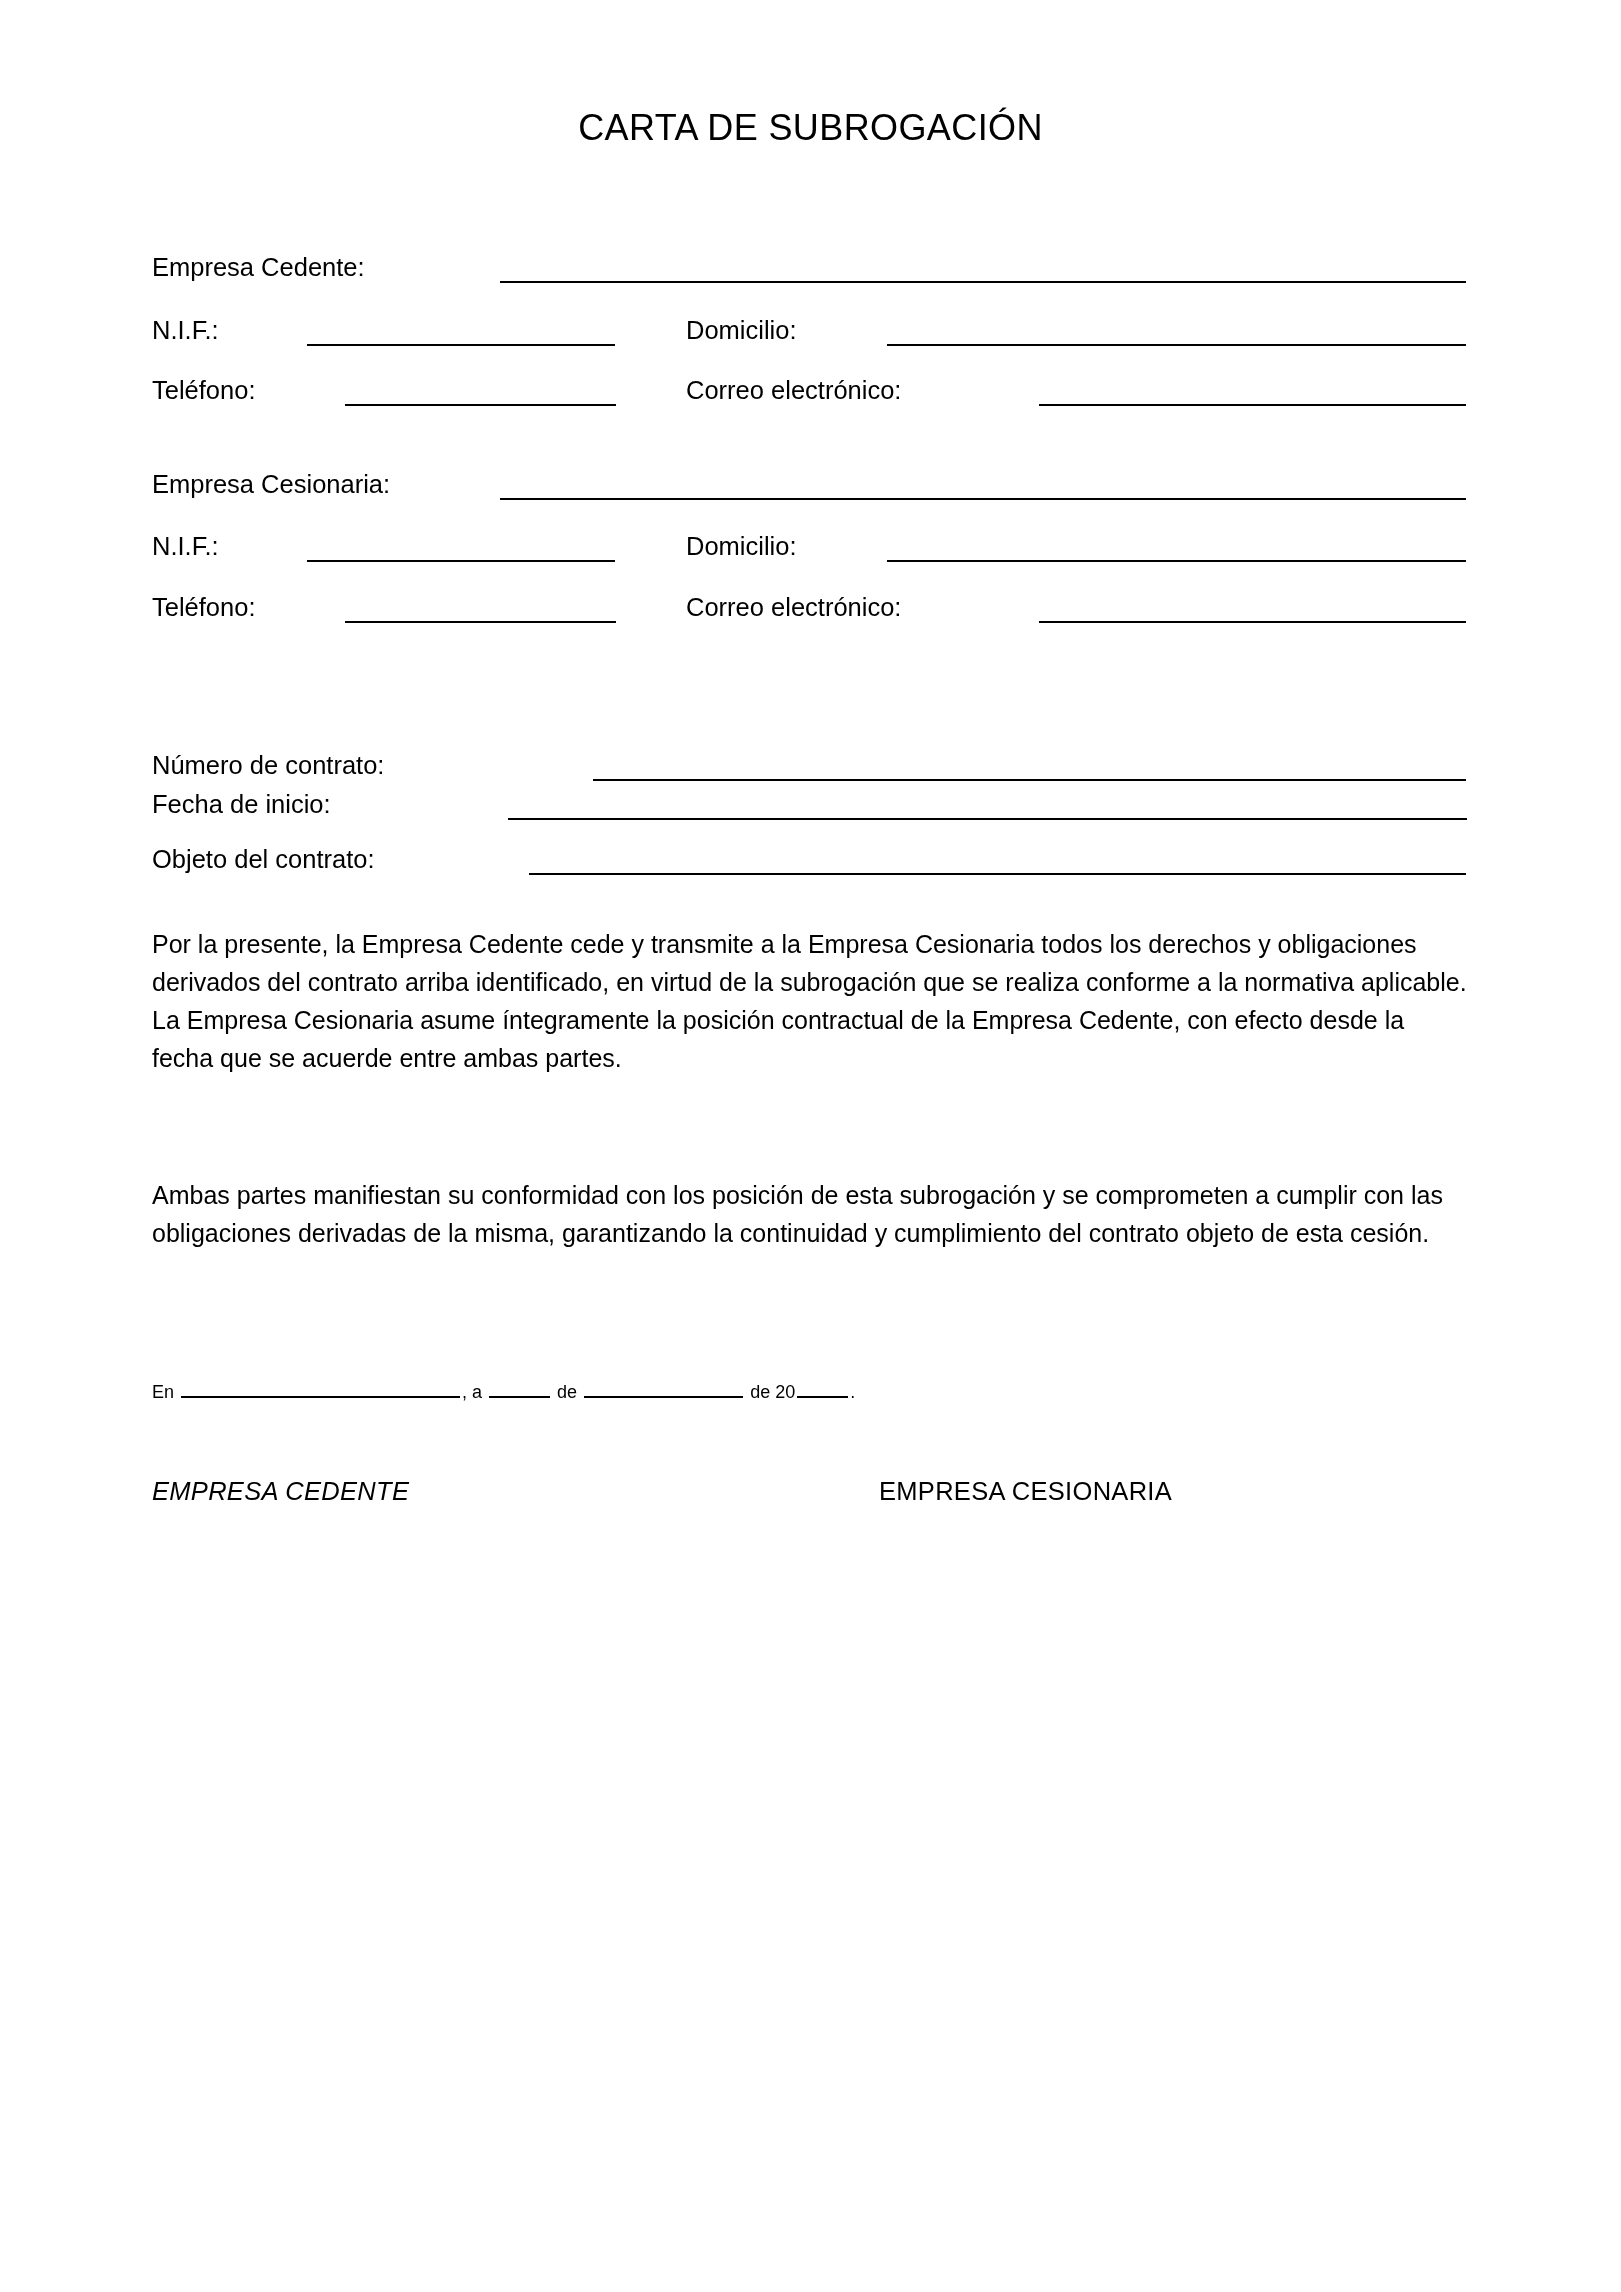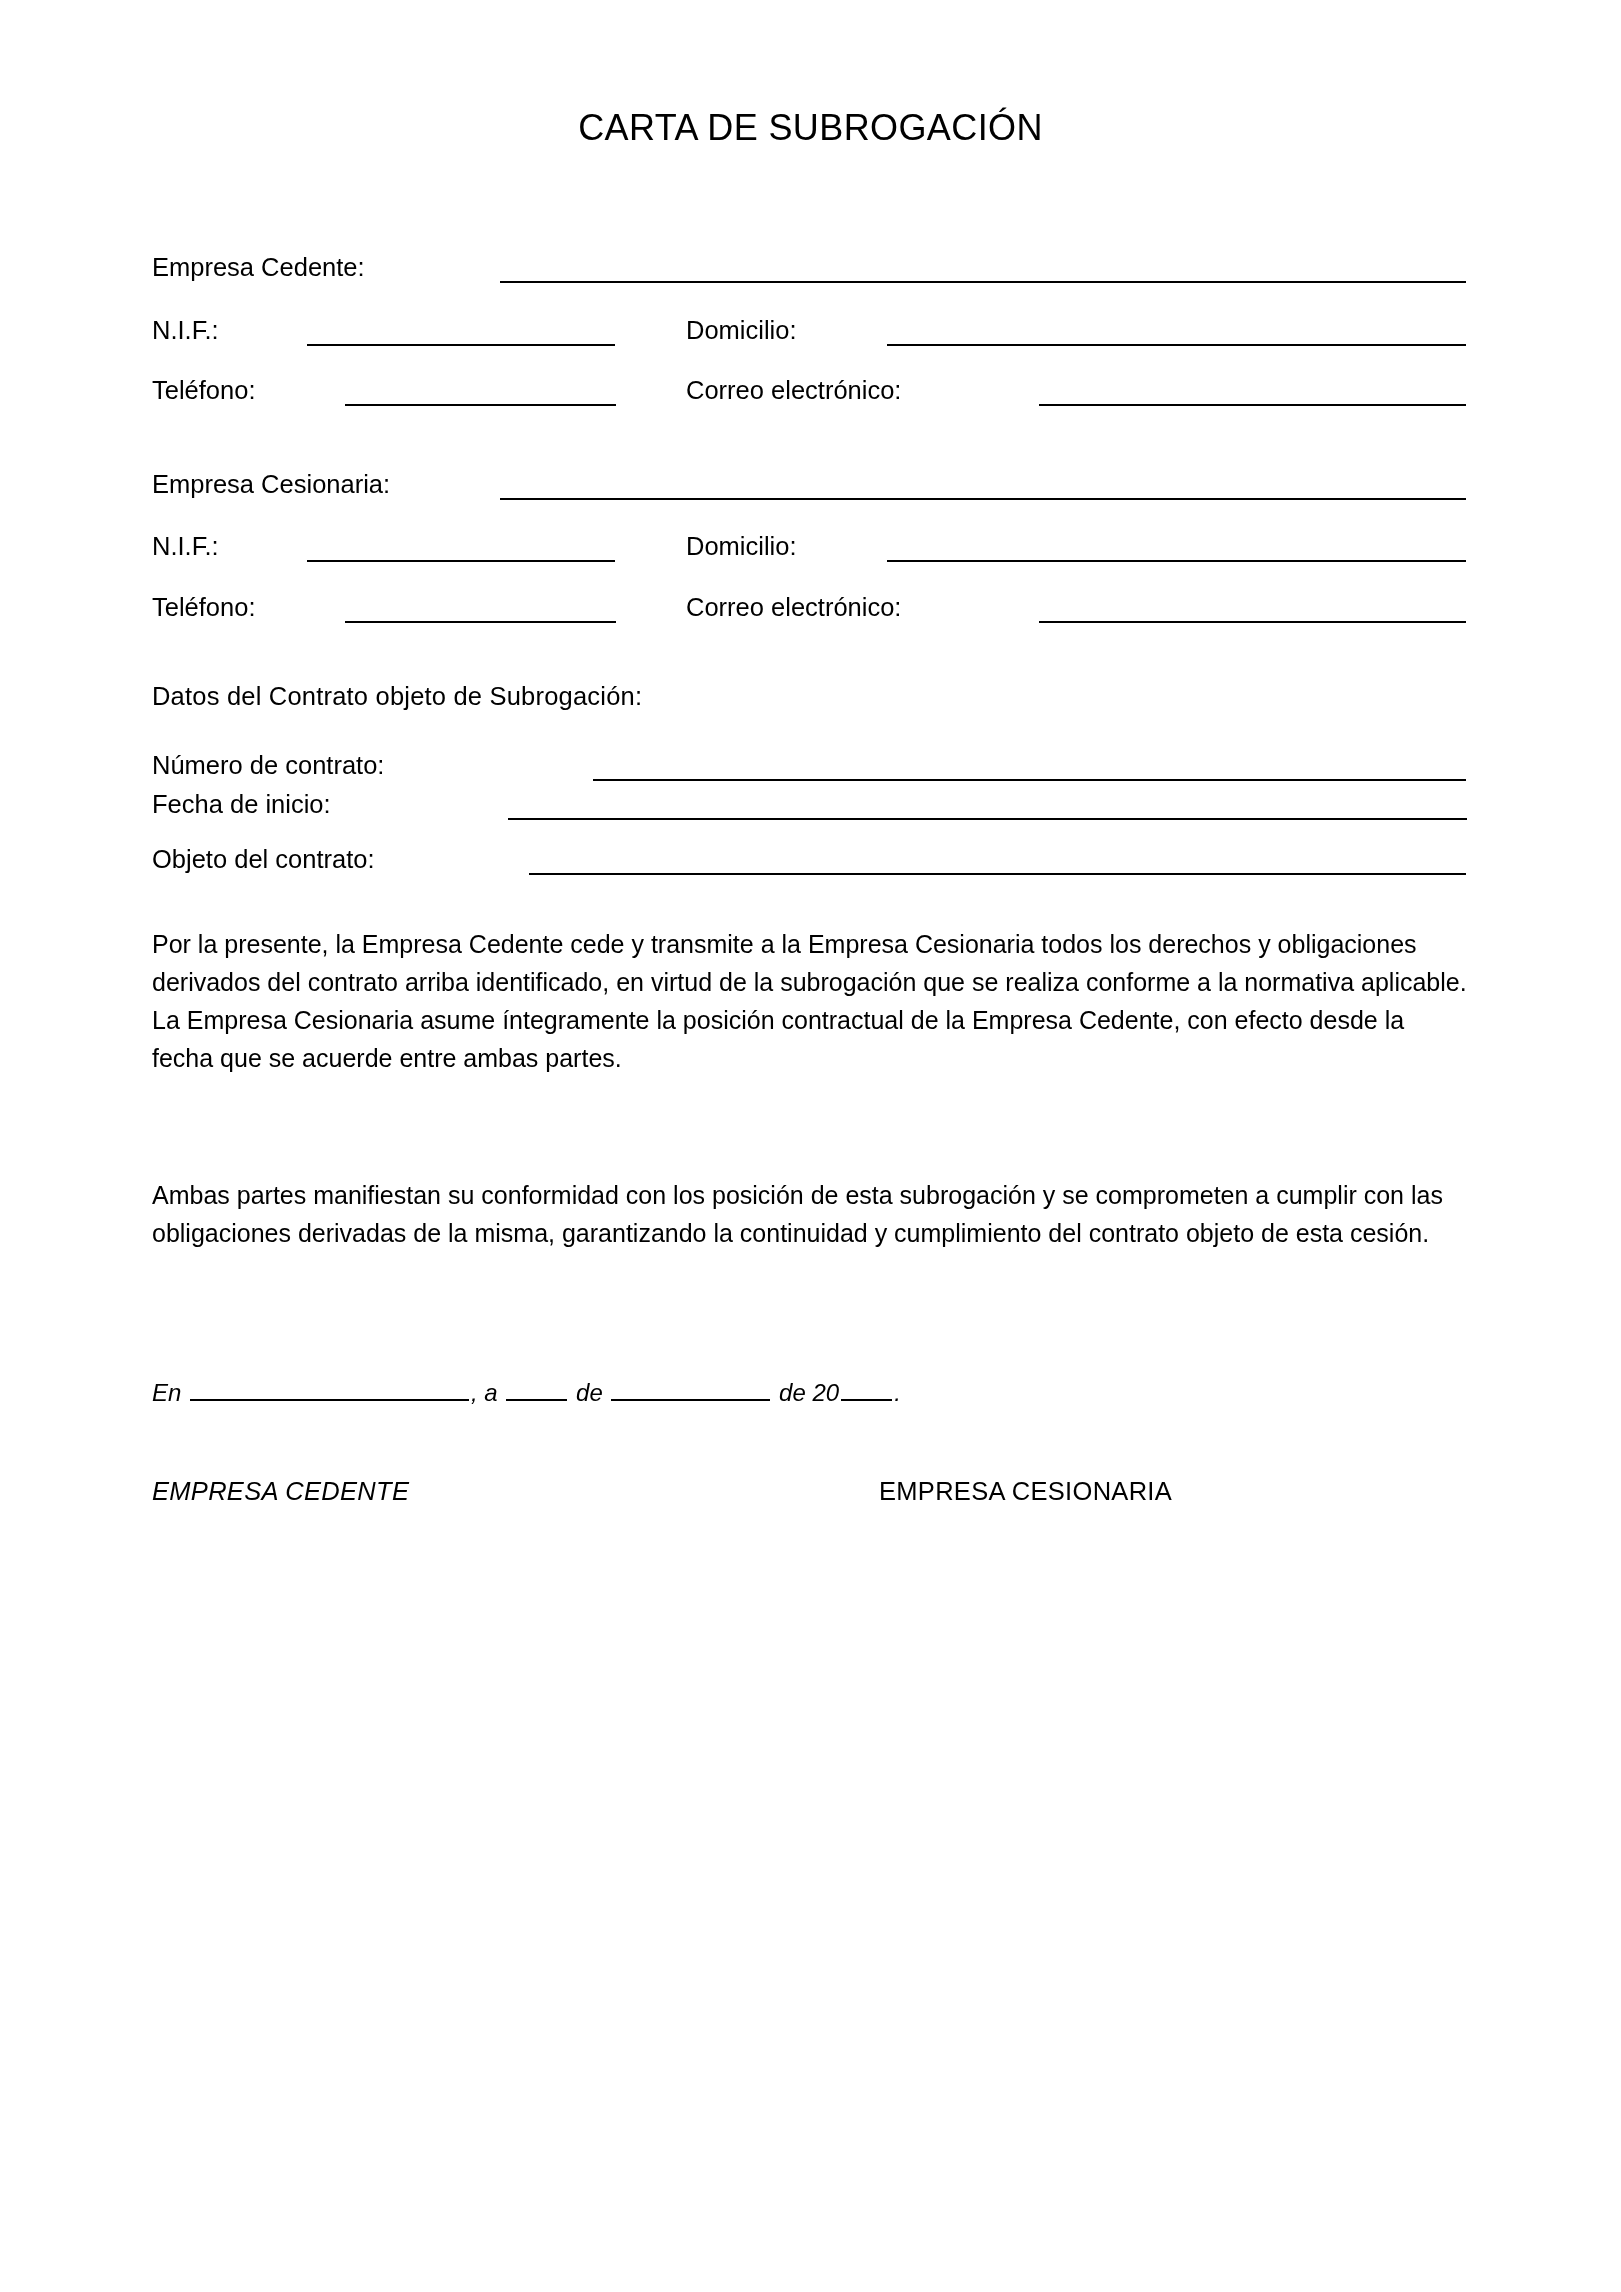--- a/index.html
+++ b/index.html
@@ -71,24 +71,23 @@
     width: 1315px;
     font-size: 25px;
     line-height: 38px;
     text-align: left;
   }
 
   
   .dateline {
     position: absolute;
     left: 152px;
-    font-size: 24px;
-    line-height: 33px;
-    white-space: nowrap;
-    font-style: italic;
+    font-size: 18px;
+    line-height: 33px;
+    white-space: nowrap;
   }
   .blank {
     display: inline-block;
     border-bottom: 2px solid #000000;
     height: 21.6px;
     vertical-align: baseline;
     margin: 0 2px;
   }
   .blank-city  { width: 279px; }
   .blank-day   { width: 61px; }
@@ -153,21 +152,20 @@
     <span class="fline" style="left:735px; top:30px; width:579px;"></span>
   </div>
 
   <div class="frow" style="left:152px; top:591px; width:1314px;">
     <span class="flabel">Teléfono:</span>
     <span class="fline" style="left:193px; top:30px; width:271px;"></span>
     <span class="flabel" style="left:534px;">Correo electrónico:</span>
     <span class="fline" style="left:887px; top:30px; width:427px;"></span>
   </div>
 
-  <div class="section-label" style="left:152px; top:680px;">Datos del Contrato objeto de Subrogación:</div>
 
   <div class="frow" style="left:152px; top:749px; width:1314px;">
     <span class="flabel">Número de contrato:</span>
     <span class="fline" style="left:441px; top:30px; width:873px;"></span>
   </div>
 
   <div class="frow" style="left:152px; top:788px; width:1314px;">
     <span class="flabel">Fecha de inicio:</span>
     <span class="fline" style="left:356px; top:30px; width:959px;"></span>
   </div>

